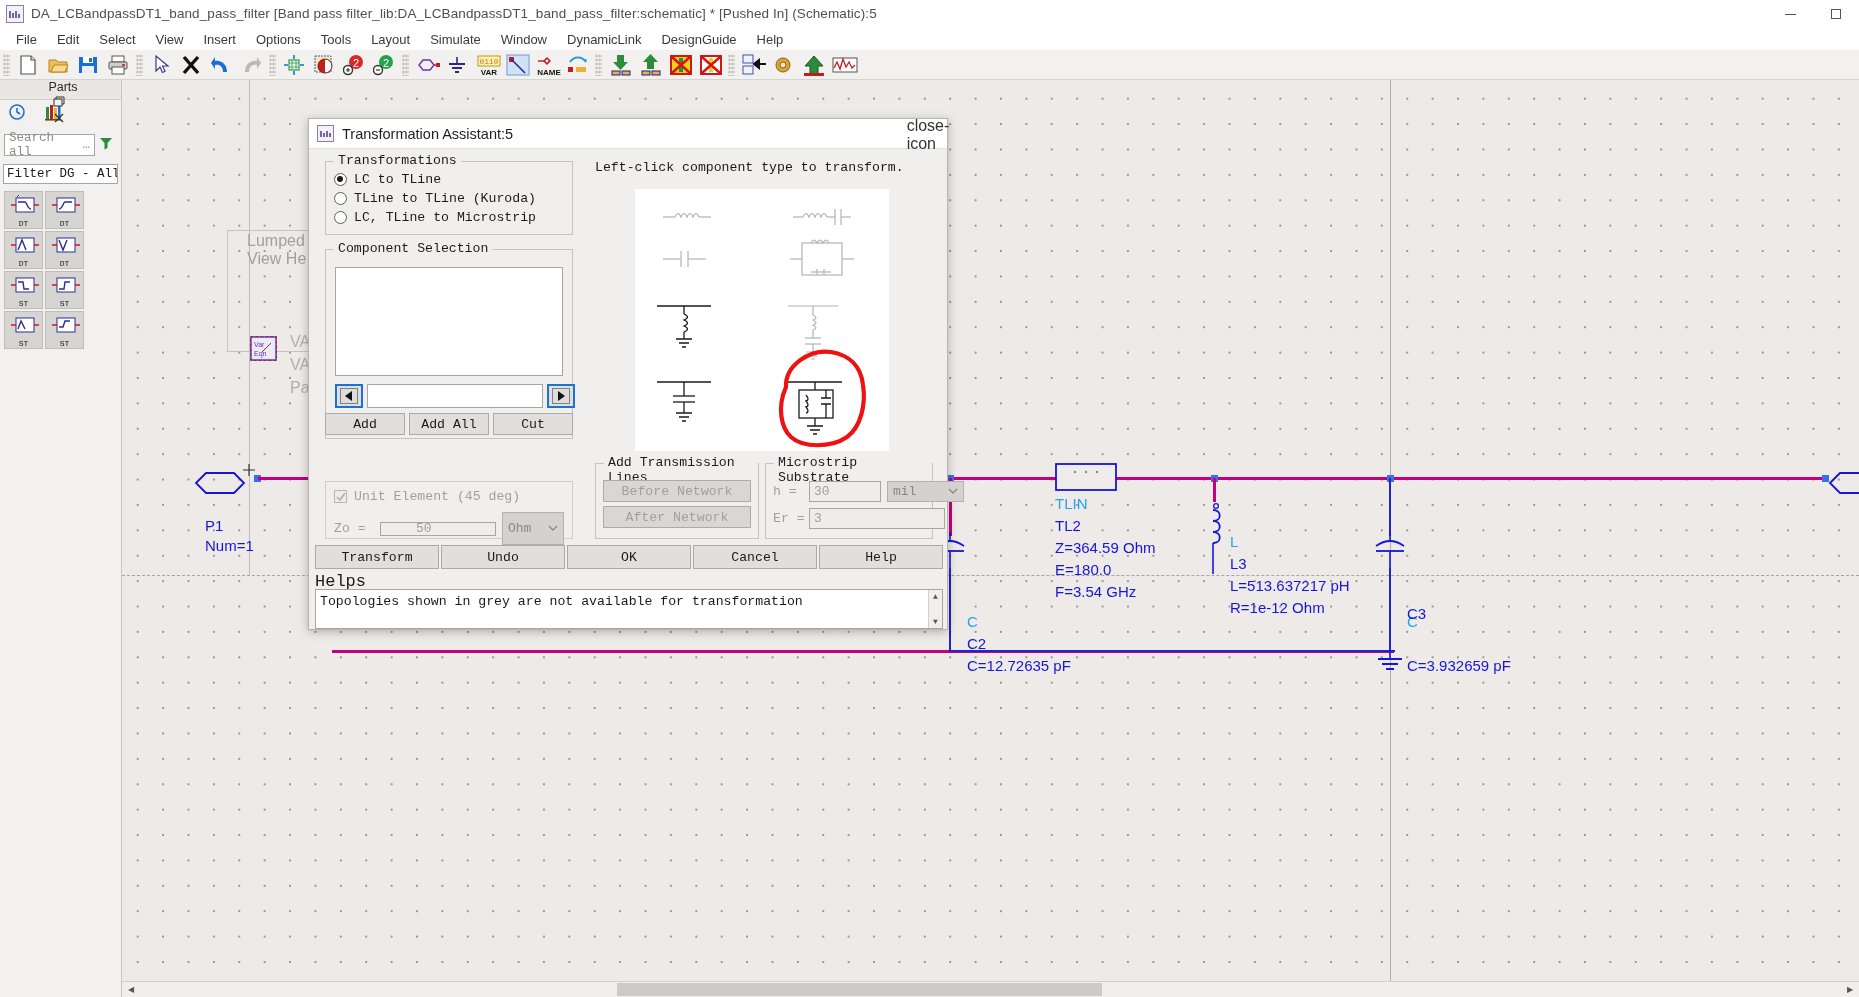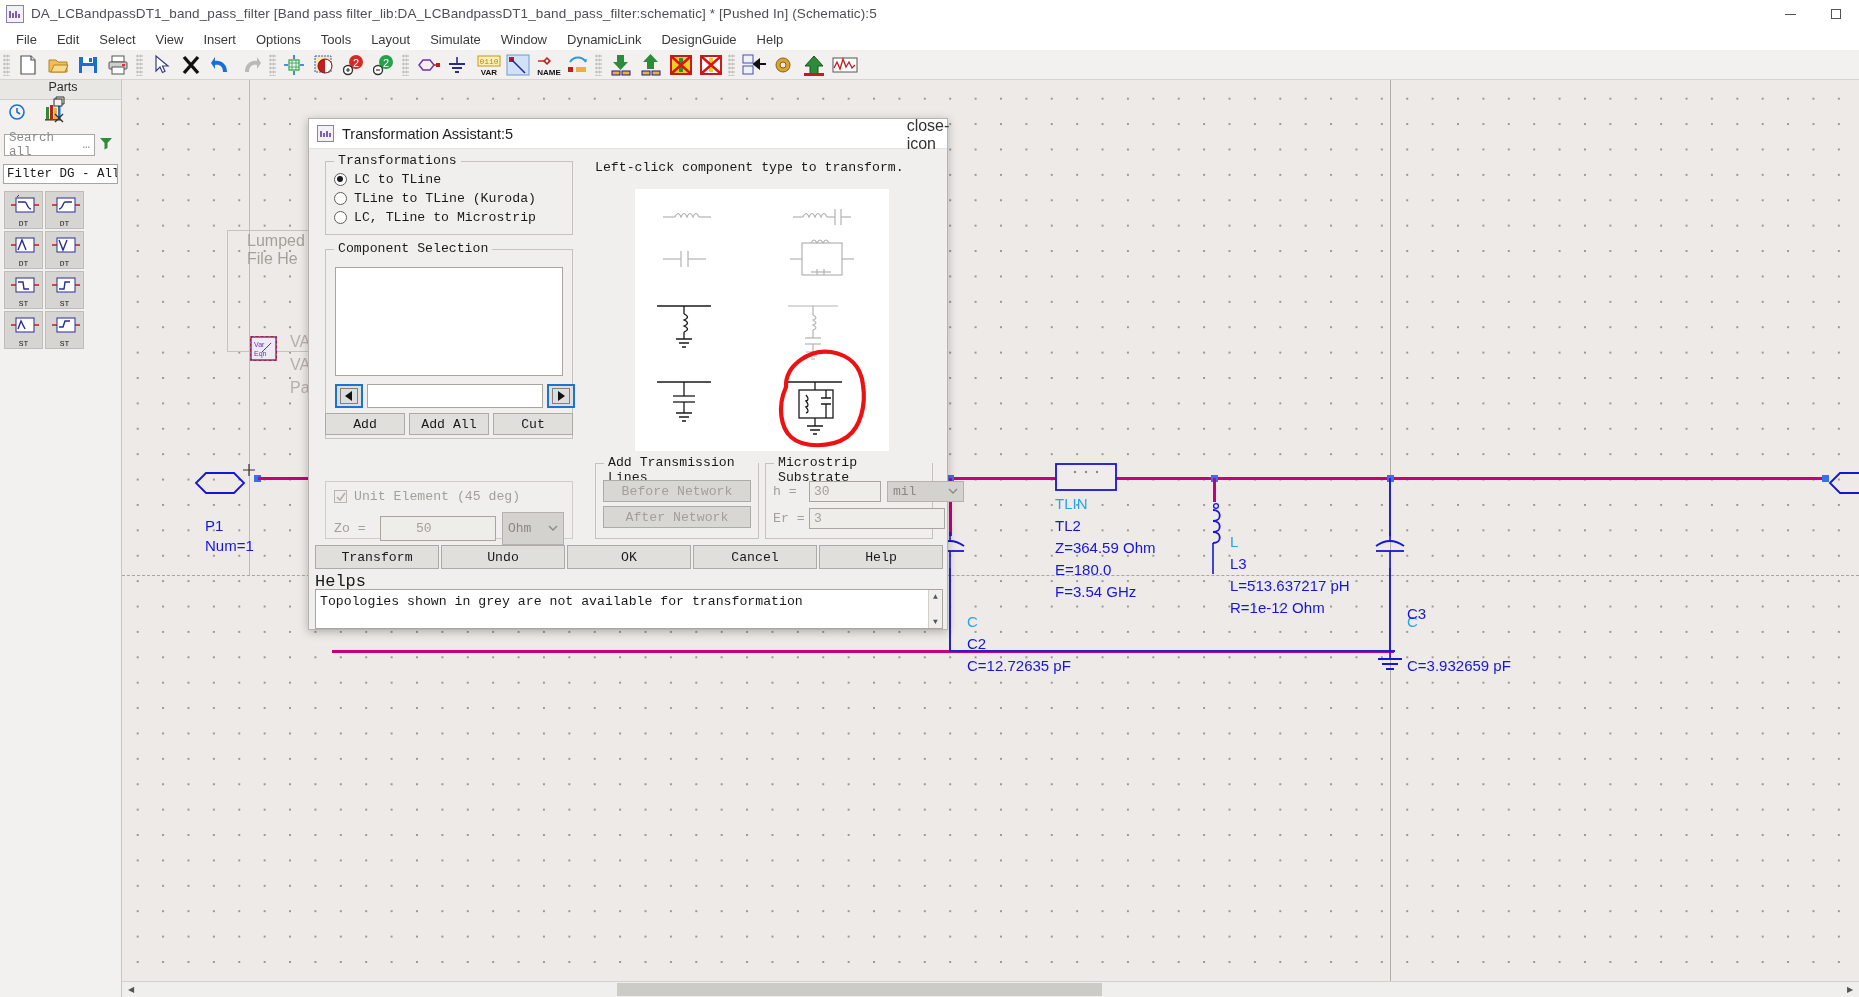--- a/index.html
+++ b/index.html
@@ -527,21 +527,21 @@
 
   <div class="canvas">
     <div class="dots"></div>
     <div class="vline" style="left:1268px; top:0; height:917px;"></div>
     <div class="hline" style="top:495px;"></div>
     <div class="sheetbox" style="left:0; top:0; width:1737px; height:470px; border:none;"></div>
     <div class="sheetbox" style="left:105px; top:150px; width:220px; height:122px;"></div>
     <div class="vline" style="left:127px; top:0; height:495px; background:#c0bcb6;"></div>
 
     <div class="lbl" style="left:125px; top:152px; color:#a5a09a; font-size:16px;">Lumped</div>
-    <div class="lbl" style="left:125px; top:170px; color:#a5a09a; font-size:16px;">File He</div>
+    <div class="lbl" style="left:125px; top:170px; color:#a5a09a; font-size:16px;">View He</div>
     <div class="lbl" style="left:168px; top:253px; color:#b5b0aa; font-size:16px;">VA</div>
     <div class="lbl" style="left:168px; top:276px; color:#b5b0aa; font-size:16px;">VA</div>
     <div class="lbl" style="left:168px; top:299px; color:#b5b0aa; font-size:16px;">Pa</div>
 
     <div style="position:absolute; left:128px; top:256px;">
       <svg width="28" height="26" viewBox="0 0 28 26">
         <rect x="1" y="1" width="25" height="23" fill="#eceaf2" stroke="#1a1ad0" stroke-width="1.2"></rect>
         <rect x="0.5" y="0.5" width="26" height="24" fill="none" stroke="#c21c1c" stroke-width="1" stroke-dasharray="3 2"></rect>
         <text x="4" y="11" font-size="7" fill="#6a2fb5" font-family="Liberation Sans">Var</text>
         <text x="4" y="20" font-size="7" fill="#6a2fb5" font-family="Liberation Sans">Eqn</text>
@@ -703,21 +703,21 @@
       <div style="position:absolute; left:8px; top:7px; display:flex; align-items:center;">
         <span style="width:13px;height:13px;border:1px solid #b9b6b2;background:#efedea;display:inline-flex;align-items:center;justify-content:center;margin-right:7px;">
           <svg width="10" height="10" viewBox="0 0 10 10">
               <path d="M1 5l3 3 5-7" fill="none" stroke="#b2afab" stroke-width="1.6"></path>
             </svg>
         </span>
         <span style="font-size:13.2px;color:#a3a09c;">Unit Element (45 deg)</span>
       </div>
       <div style="position:absolute; left:8px; top:30px; display:flex; align-items:center;">
         <span style="font-size:13.2px;color:#a3a09c;width:46px;">Zo =</span>
-        <span class="tinput dis" style="width:116px;height:25px;padding-left:35px;">50</span>
+        <span class="tinput dis" style="width:116px;height:14px;padding-left:35px;">50</span>
         <span class="sel" style="width:62px;height:33px;margin-left:6px;">
           <span>Ohm</span>
           <span>
             <svg width="10" height="7" viewBox="0 0 10 7">
                 <path d="M1 1l4 4 4-4" fill="none" stroke="#8b8884" stroke-width="1.3"></path>
               </svg>
           </span>
         </span>
       </div>
     </div>

